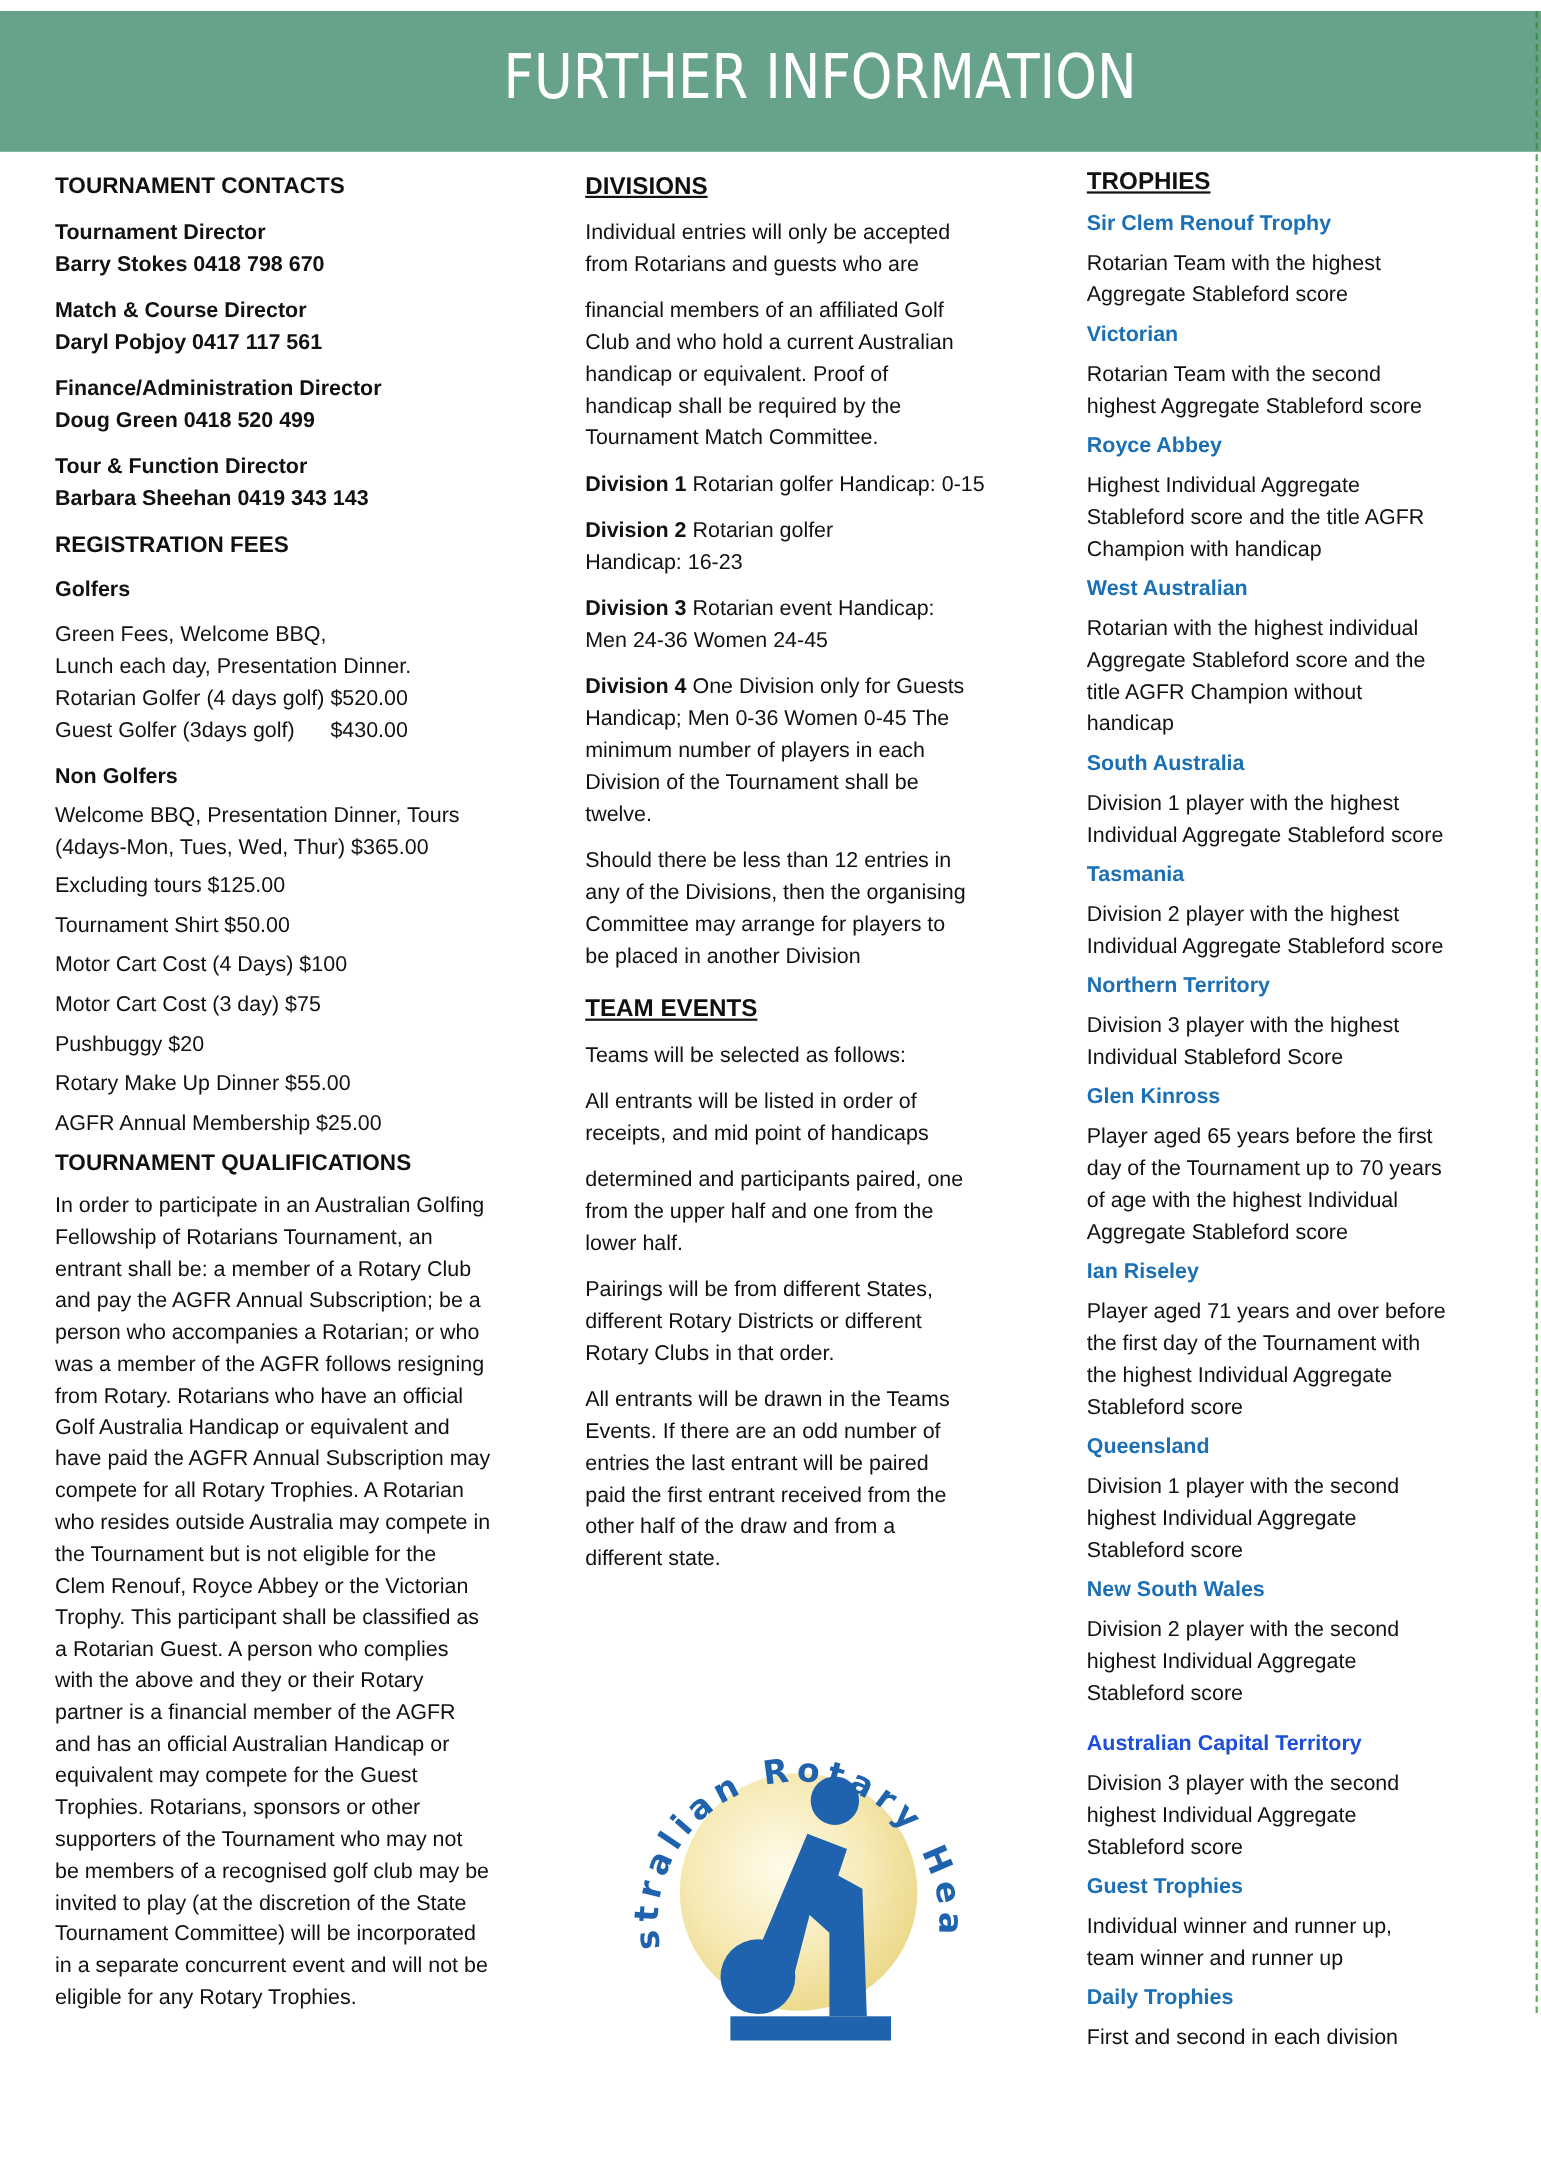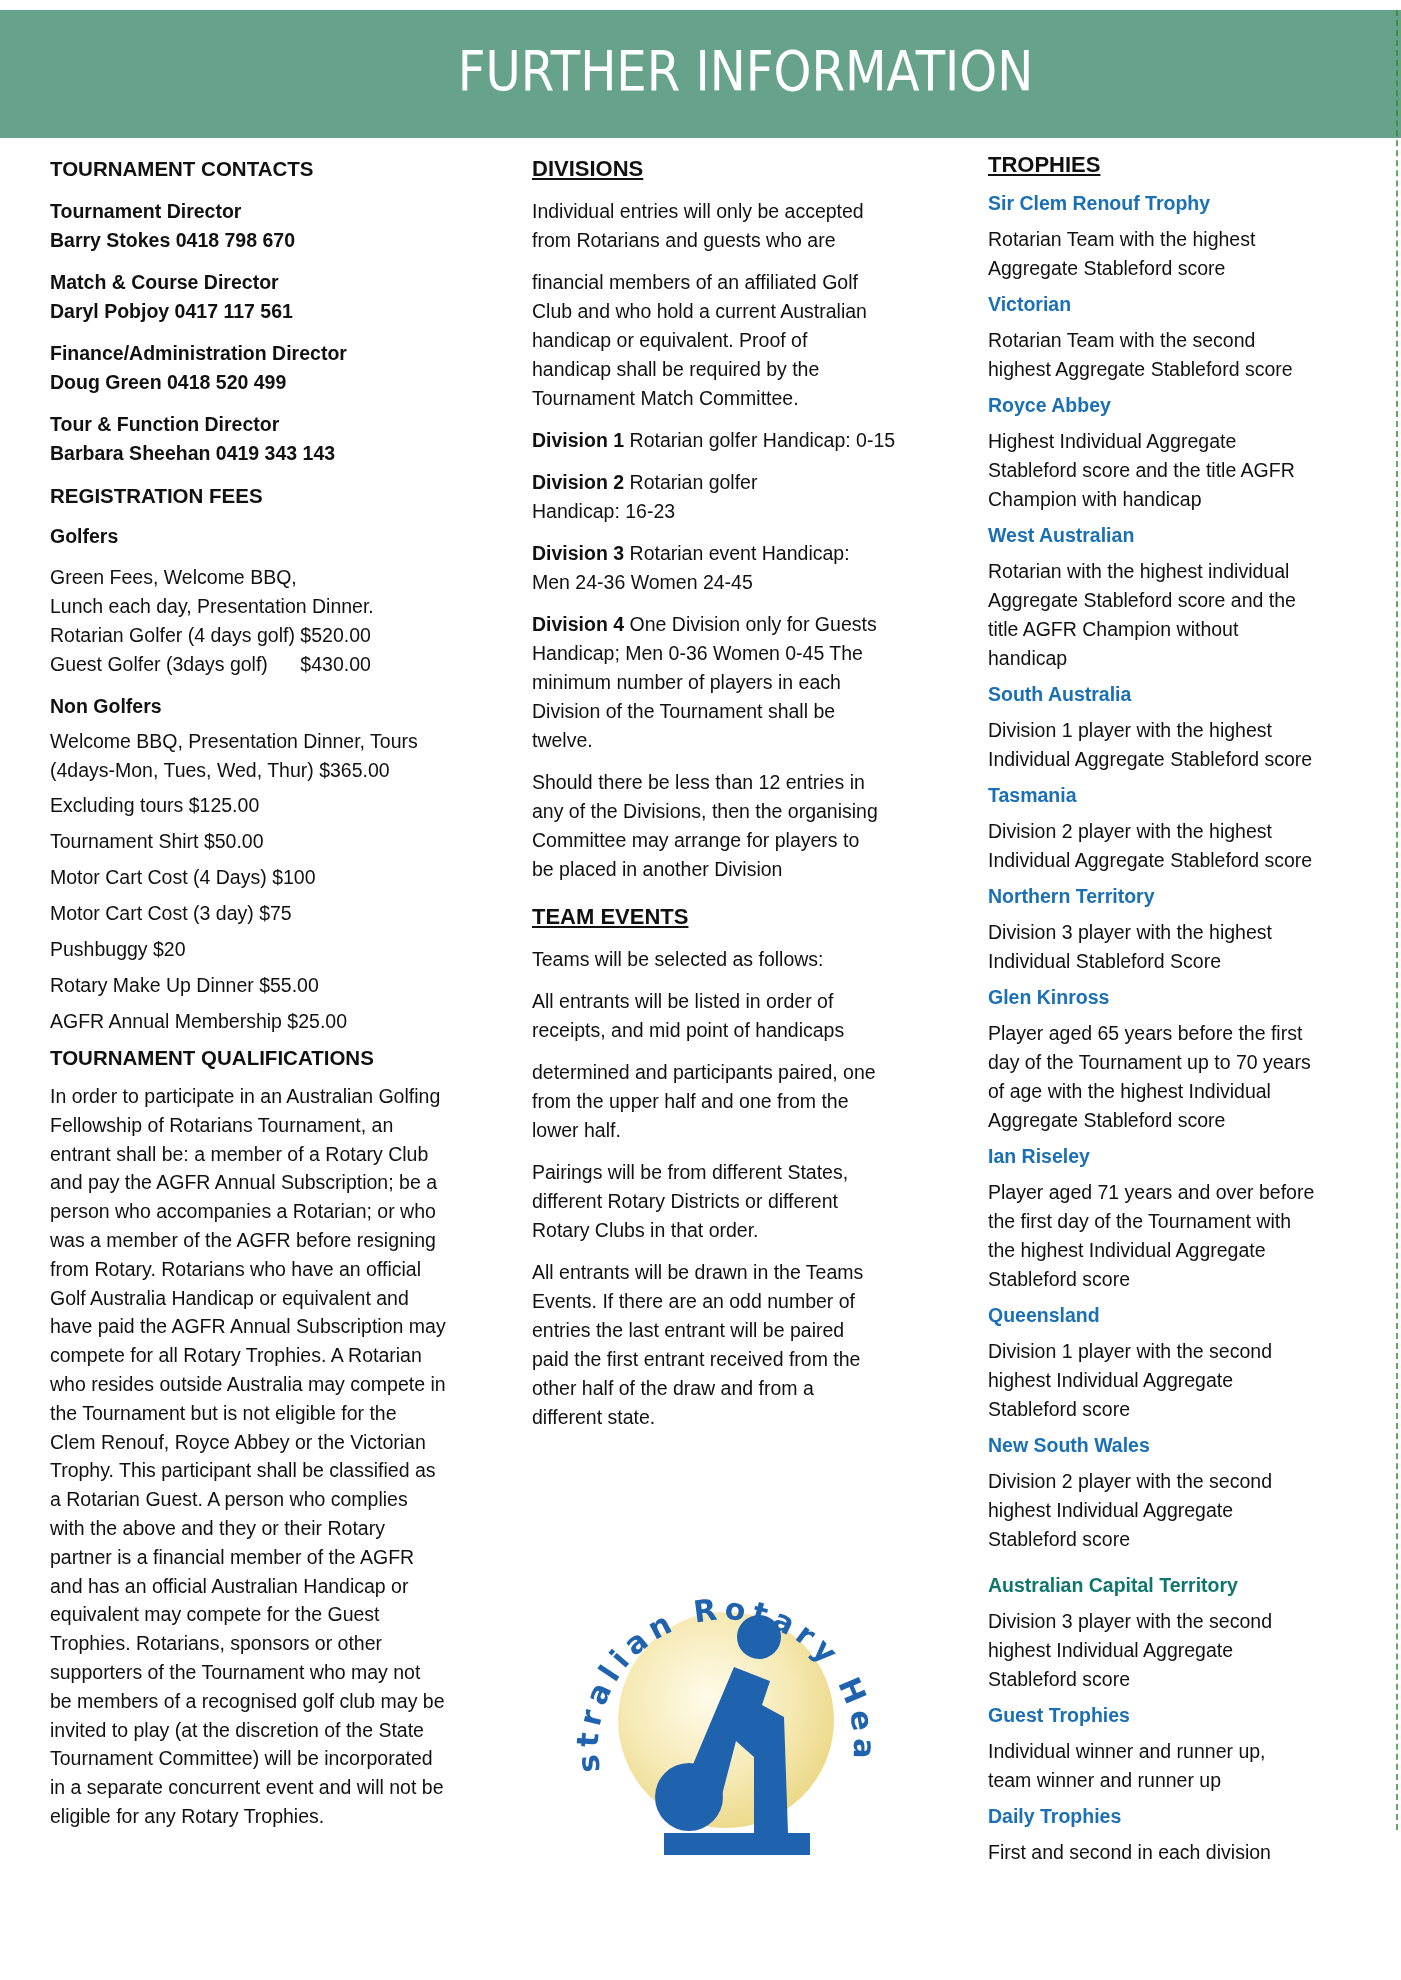--- a/index.html
+++ b/index.html
@@ -92,21 +92,21 @@
       <div class="fee">AGFR Annual Membership $25.00</div>
     </div>
 
   <div class="h2" style="margin:2px 0 10px 0">TOURNAMENT QUALIFICATIONS</div>
   <div id="qual-lines" class="qual">
       <div>In order to participate in an Australian Golfing</div>
       <div>Fellowship of Rotarians Tournament, an</div>
       <div>entrant shall be: a member of a Rotary Club</div>
       <div>and pay the AGFR Annual Subscription; be a</div>
       <div>person who accompanies a Rotarian; or who</div>
-      <div>was a member of the AGFR before resigning</div>
+      <div>was a member of the AGFR follows resigning</div>
       <div>from Rotary. Rotarians who have an official</div>
       <div>Golf Australia Handicap or equivalent and</div>
       <div>have paid the AGFR Annual Subscription may</div>
       <div>compete for all Rotary Trophies. A Rotarian</div>
       <div>who resides outside Australia may compete in</div>
       <div>the Tournament but is not eligible for the</div>
       <div>Clem Renouf, Royce Abbey or the Victorian</div>
       <div>Trophy.  This participant shall be classified as</div>
       <div>a Rotarian Guest.  A person who complies</div>
       <div>with the above and they or their Rotary</div>
@@ -276,21 +276,21 @@
       </div>
       <div>
         <div class="trophy-name" style="color: rgb(26, 111, 181);">New South Wales</div>
         <div class="trophy-desc">
           <div>Division 2 player with the second</div>
           <div>highest Individual Aggregate</div>
           <div>Stableford score</div>
         </div>
       </div>
       <div>
-        <div class="trophy-name" style="color: #0f766e; margin-top: 17px;">Australian Capital Territory</div>
+        <div class="trophy-name" style="color: #1d4ed8; margin-top: 17px;">Australian Capital Territory</div>
         <div class="trophy-desc">
           <div>Division 3 player with the second</div>
           <div>highest Individual Aggregate</div>
           <div>Stableford score</div>
         </div>
       </div>
       <div>
         <div class="trophy-name" style="color: rgb(26, 111, 181);">Guest Trophies</div>
         <div class="trophy-desc">
           <div>Individual winner and runner up,</div>

